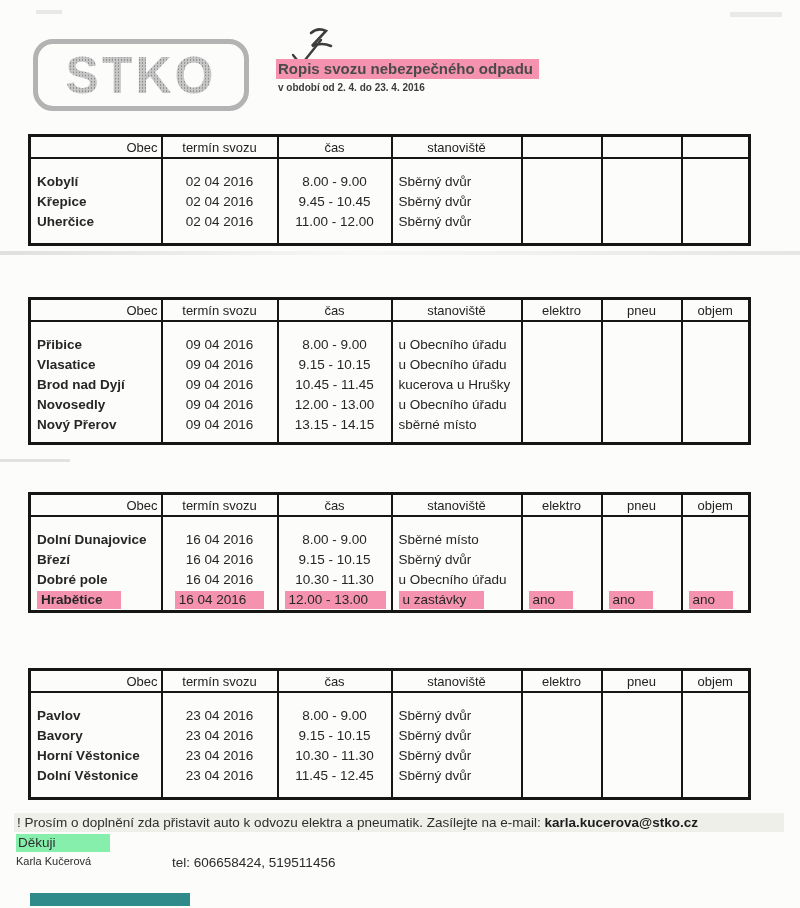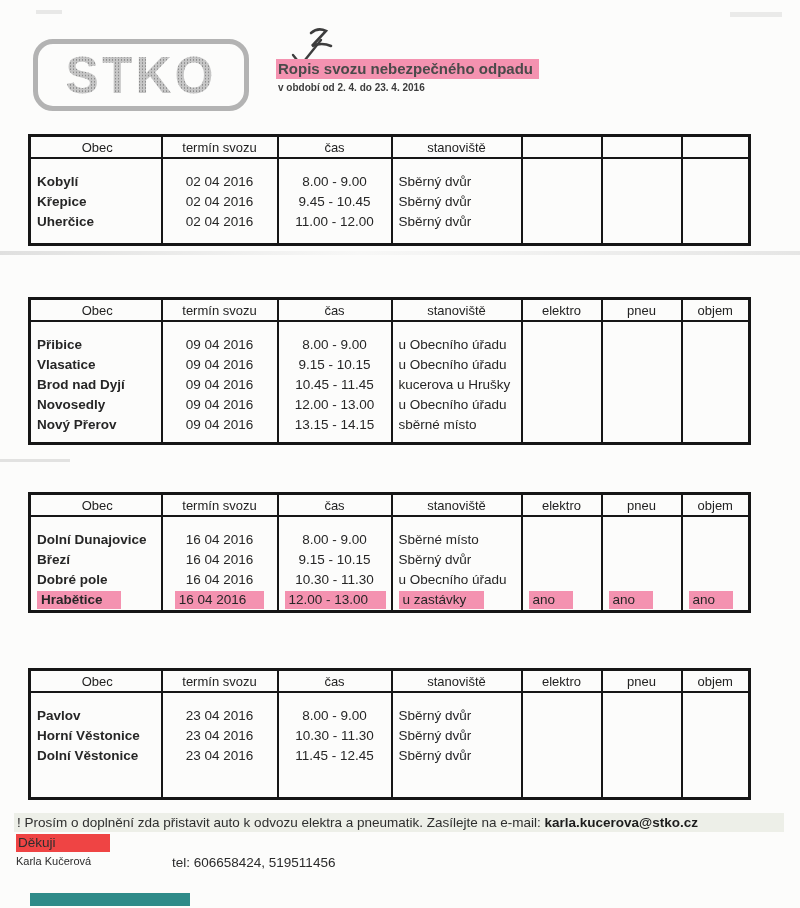--- a/index.html
+++ b/index.html
@@ -44,21 +44,21 @@
   #t1 { top:134px; height:112px; }
   #t2 { top:297px; height:148px; }
   #t3 { top:492px; height:121px; }
   #t4 { top:668px; height:132px; }
 
   .doc-table th {
     border:2px solid #161616; font-weight:400; font-size:13px;
     height:20px; text-align:center; padding:0 3px; color:#222;
     white-space:nowrap; overflow:hidden;
   }
-  .doc-table th.h-obec { text-align:center; padding-left:6px; }
+  .doc-table th.h-obec { text-align:right; padding-left:6px; }
   .doc-table td {
     border-left:2px solid #161616; border-right:2px solid #161616;
     border-top:none; border-bottom:none;
     font-size:13.5px; padding:0 6px; white-space:nowrap; overflow:hidden;
     vertical-align:middle; color:#262626;
   }
   tr.spacer-top td { height:13px; }
   tr.data td { height:20px; line-height:20px; }
   .c-obec { font-weight:700; }
   .c-termin, .c-cas { text-align:center; }
@@ -66,21 +66,21 @@
 
   
   .f-line1 {
     position:absolute; left:14px; top:813px; width:764px;
     font-size:13.5px; color:#2e2e2e; background:#edefe8; padding:2px 3px;
     white-space:nowrap;
   }
   .f-line1 b { color:#1c1c1c; }
   .f-thanks {
     position:absolute; left:16px; top:834px; font-size:13.5px; color:#2e2e2e;
-    background:#ef4444; padding:1px 54px 2px 2px;
+    background:#86efac; padding:1px 54px 2px 2px;
   }
   .f-name  { position:absolute; left:16px;  top:855px; font-size:11px; color:#2b2b2b; }
   .f-phone { position:absolute; left:172px; top:855px; font-size:13.5px; color:#2b2b2b; }
 
   .teal-bar { position:absolute; left:30px; top:893px; width:160px; height:13px; background:#2f8b89; }
 
   
   .smudge { position:absolute; pointer-events:none; }
   .smudge1 { left:0; top:251px; width:800px; height:4px;
     background:linear-gradient(90deg, rgba(150,150,150,.28), rgba(205,205,205,.10) 45%, rgba(150,150,150,.22)); }
@@ -381,20 +381,29 @@
       <tr class="data">
         <td class="c-obec"><span>Pavlov</span></td>
         <td class="c-termin"><span>23 04 2016</span></td>
         <td class="c-cas"><span>8.00 - 9.00</span></td>
         <td class="c-stanoviste"><span>Sběrný dvůr</span></td>
         <td class="c-elektro"></td>
         <td class="c-pneu"></td>
         <td class="c-objem"></td>
       </tr>
       <tr class="data">
+        <td class="c-obec"><span>Bavory</span></td>
+        <td class="c-termin"><span>23 04 2016</span></td>
+        <td class="c-cas"><span>9.15 - 10.15</span></td>
+        <td class="c-stanoviste"><span>Sběrný dvůr</span></td>
+        <td class="c-elektro"></td>
+        <td class="c-pneu"></td>
+        <td class="c-objem"></td>
+      </tr>
+      <tr class="data">
         <td class="c-obec"><span>Horní Věstonice</span></td>
         <td class="c-termin"><span>23 04 2016</span></td>
         <td class="c-cas"><span>10.30 - 11.30</span></td>
         <td class="c-stanoviste"><span>Sběrný dvůr</span></td>
         <td class="c-elektro"></td>
         <td class="c-pneu"></td>
         <td class="c-objem"></td>
       </tr>
       <tr class="data">
         <td class="c-obec"><span>Dolní Věstonice</span></td>

